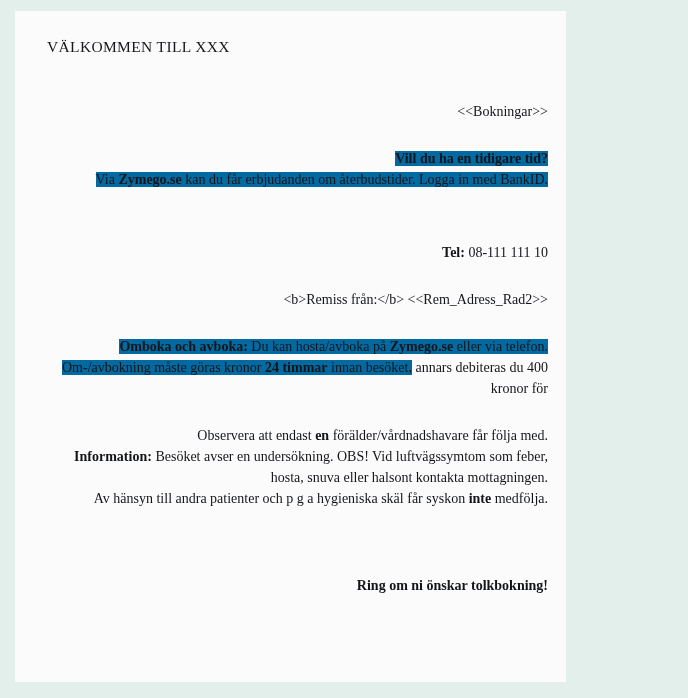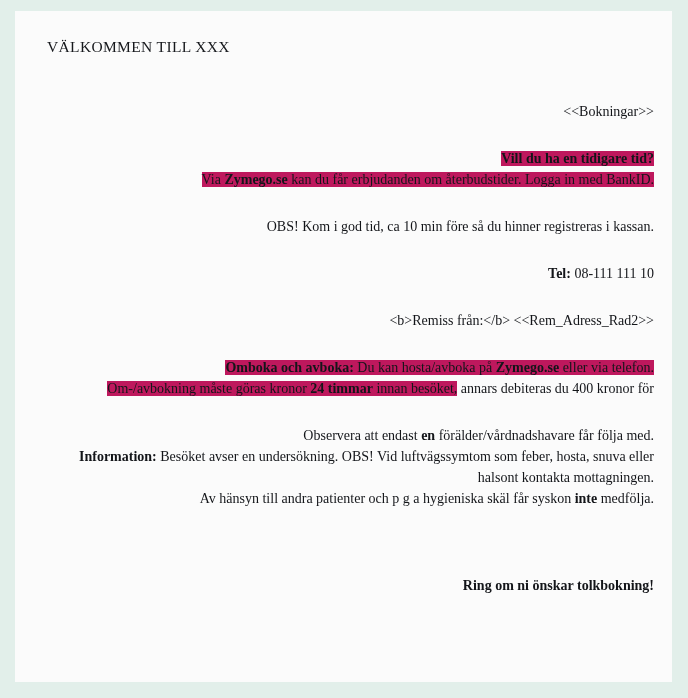--- a/index.html
+++ b/index.html
@@ -11,21 +11,21 @@
     width: 688px;
     height: 698px;
     background: #e2efea;
     font-family: "Liberation Serif", "DejaVu Serif", serif;
     overflow: hidden;
   }
   .page {
     position: absolute;
     left: 15px;
     top: 11px;
-    width: 657px;
+    width: 551px;
     height: 671px;
     background: #fbfbfb;
     box-sizing: border-box;
     overflow: hidden;
   }
   .content {
     position: absolute;
     left: 29px;
     top: 26px;
     right: 18px;
@@ -44,21 +44,21 @@
     line-height: 21px;
     color: #131519;
     margin: 0;
     text-align: right;
   }
   .sp-lg { height: 26px; }
   .sp-xl { height: 44px; }
   .sp-blank { height: 66px; }
   b, .b { font-weight: bold; }
   .hl {
-    background: #be185d;
+    background: #0369a1;
     box-decoration-break: clone;
     -webkit-box-decoration-break: clone;
   }
 </style>
 </head>
 <body>
 
 <div class="page">
   <div class="content">
 
@@ -68,21 +68,20 @@
 
     <p class="para">&lt;&lt;Bokningar&gt;&gt;</p>
 
     <div class="sp-lg"></div>
 
     <p class="para"><span class="hl b">Vill du ha en tidigare tid?</span></p>
     <p class="para"><span class="hl"><span>Via </span><b>Zymego.se</b><span> kan du får erbjudanden om återbudstider. Logga in med BankID.</span></span></p>
 
     <div class="sp-lg"></div>
 
-    <p class="para">OBS! Kom i god tid, ca 10 min före så du hinner registreras i kassan.</p>
 
     <div class="sp-lg"></div>
 
     <p class="para"><b>Tel:</b><span> 08-111 111 10</span></p>
 
     <div class="sp-lg"></div>
 
     <p class="para">&lt;b&gt;Remiss från:&lt;/b&gt; &lt;&lt;Rem_Adress_Rad2&gt;&gt;</p>
 
     <div class="sp-lg"></div>

